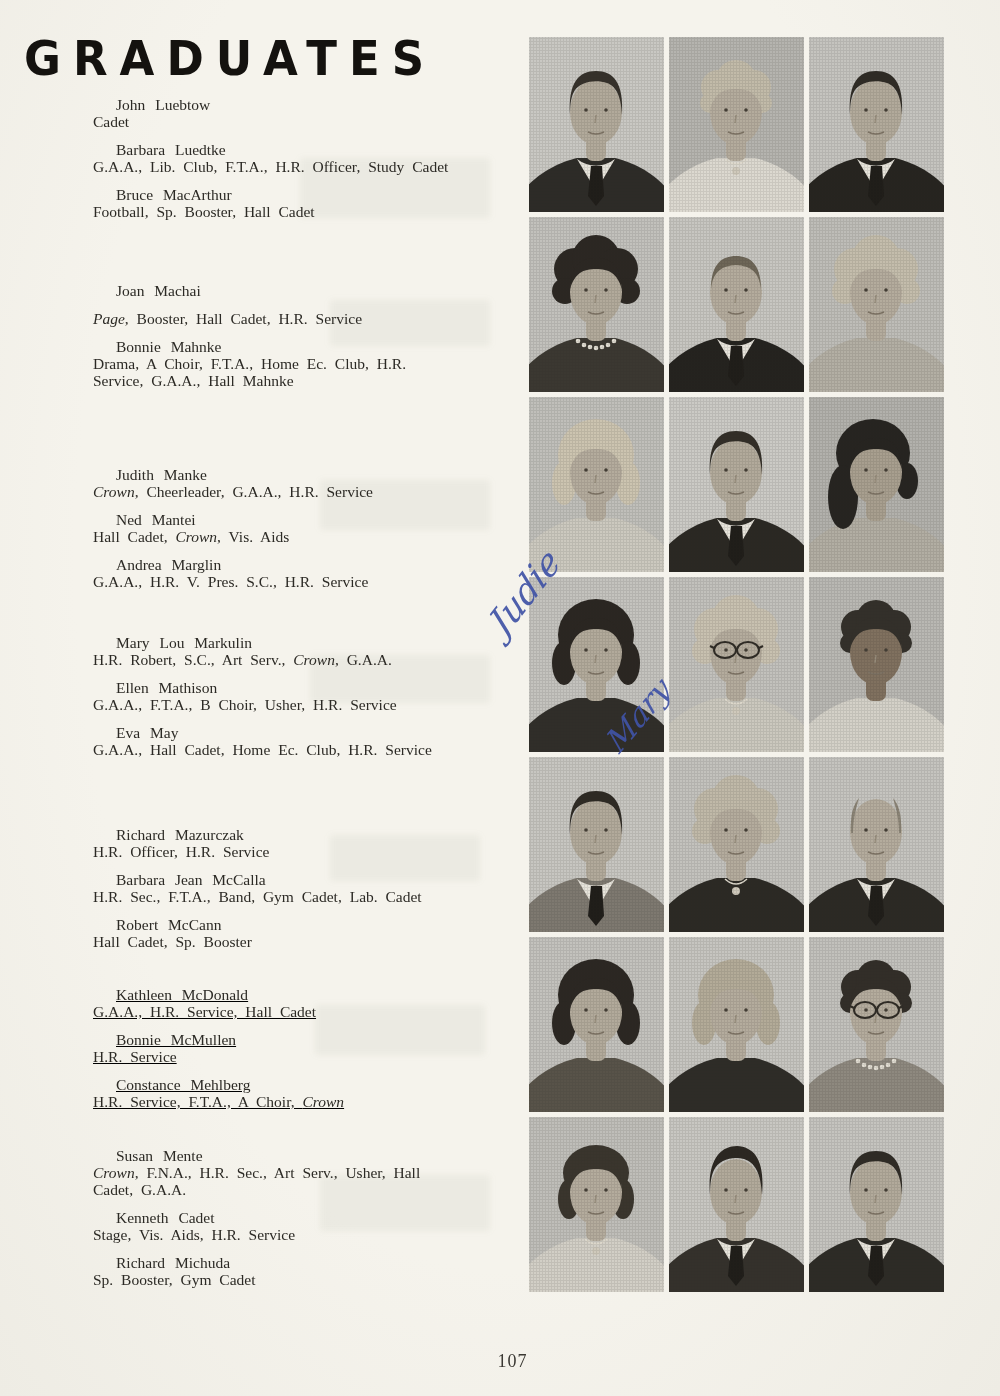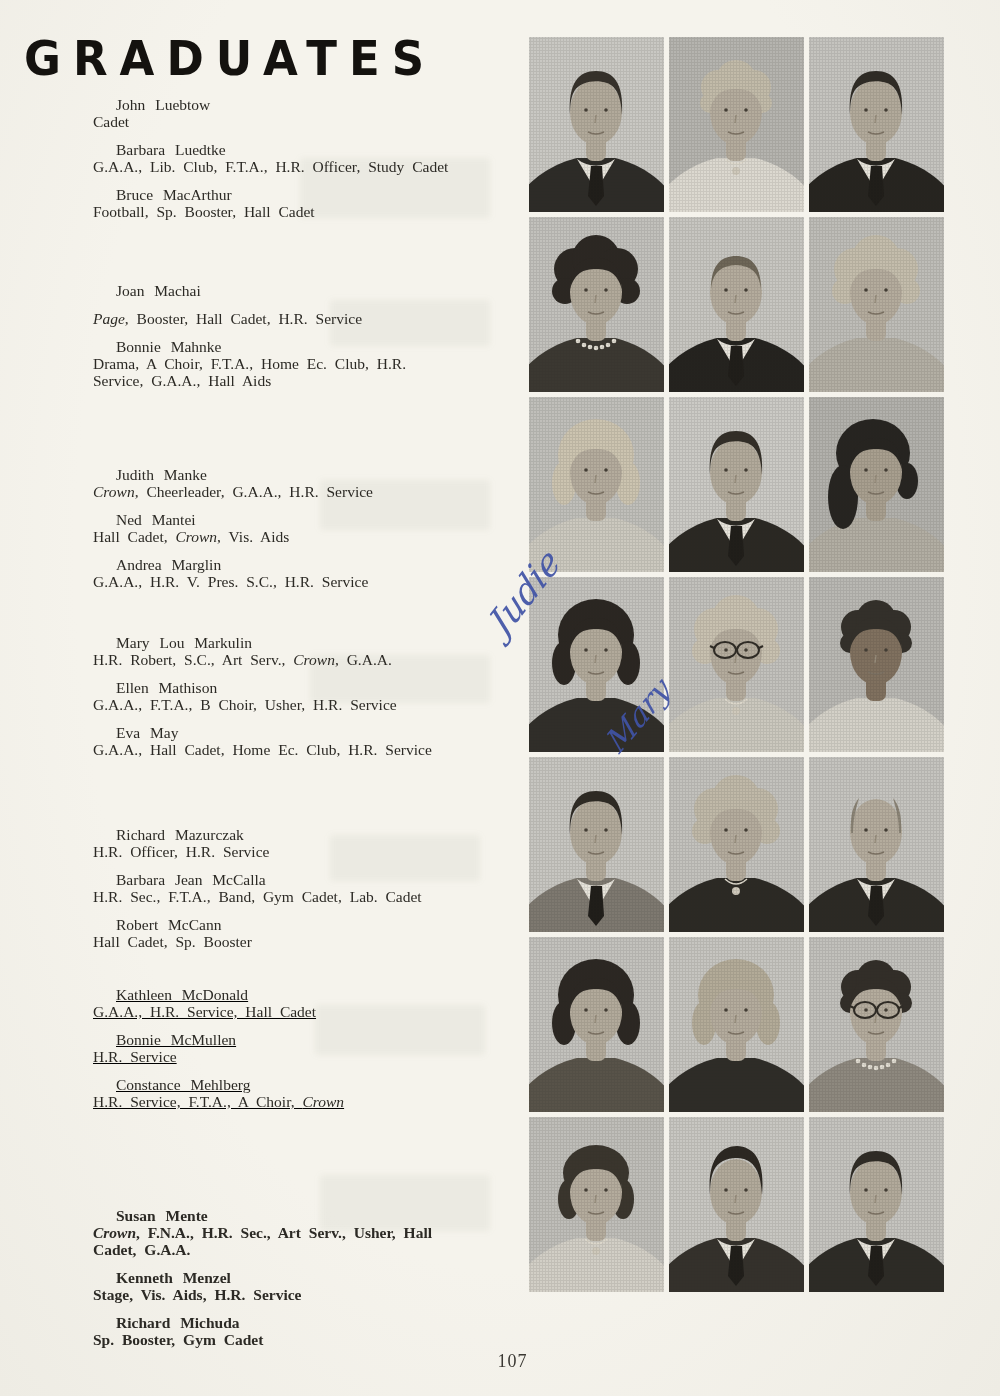--- a/index.html
+++ b/index.html
@@ -80,21 +80,21 @@
       <div class="block" style="top: 282px;">
         <div class="entry">
           <div class="ename">Joan Machai</div>
         </div>
         <div class="entry">
           <div class="aline"><span class="ital">Page</span><span>, Booster, Hall Cadet, H.R. Service</span></div>
         </div>
         <div class="entry">
           <div class="ename">Bonnie Mahnke</div>
           <div class="aline"><span>Drama, A Choir, F.T.A., Home Ec. Club, H.R.</span></div>
-          <div class="aline"><span>Service, G.A.A., Hall Aids</span></div>
+          <div class="aline"><span>Service, G.A.A., Hall Mahnke</span></div>
         </div>
       </div>
       <div class="block" style="top: 466px;">
         <div class="entry">
           <div class="ename">Judith Manke</div>
           <div class="aline"><span class="ital">Crown</span><span>, Cheerleader, G.A.A., H.R. Service</span></div>
         </div>
         <div class="entry">
           <div class="ename">Ned Mantei</div>
           <div class="aline"><span>Hall Cadet, </span><span class="ital">Crown</span><span>, Vis. Aids</span></div>
@@ -139,28 +139,28 @@
         </div>
         <div class="entry">
           <div class="ename">Bonnie McMullen</div>
           <div class="aline"><span>H.R. Service</span></div>
         </div>
         <div class="entry">
           <div class="ename">Constance Mehlberg</div>
           <div class="aline"><span>H.R. Service, F.T.A., A Choir, </span><span class="ital">Crown</span></div>
         </div>
       </div>
-      <div class="block" style="top: 1207px; font-weight: bold;">
+      <div class="block" style="top: 1147px;">
         <div class="entry">
           <div class="ename">Susan Mente</div>
           <div class="aline"><span class="ital">Crown</span><span>, F.N.A., H.R. Sec., Art Serv., Usher, Hall</span></div>
           <div class="aline"><span>Cadet, G.A.A.</span></div>
         </div>
         <div class="entry">
-          <div class="ename">Kenneth Menzel</div>
+          <div class="ename">Kenneth Cadet</div>
           <div class="aline"><span>Stage, Vis. Aids, H.R. Service</span></div>
         </div>
         <div class="entry">
           <div class="ename">Richard Michuda</div>
           <div class="aline"><span>Sp. Booster, Gym Cadet</span></div>
         </div>
       </div>
     </div>
 
   <div id="photo-grid">

